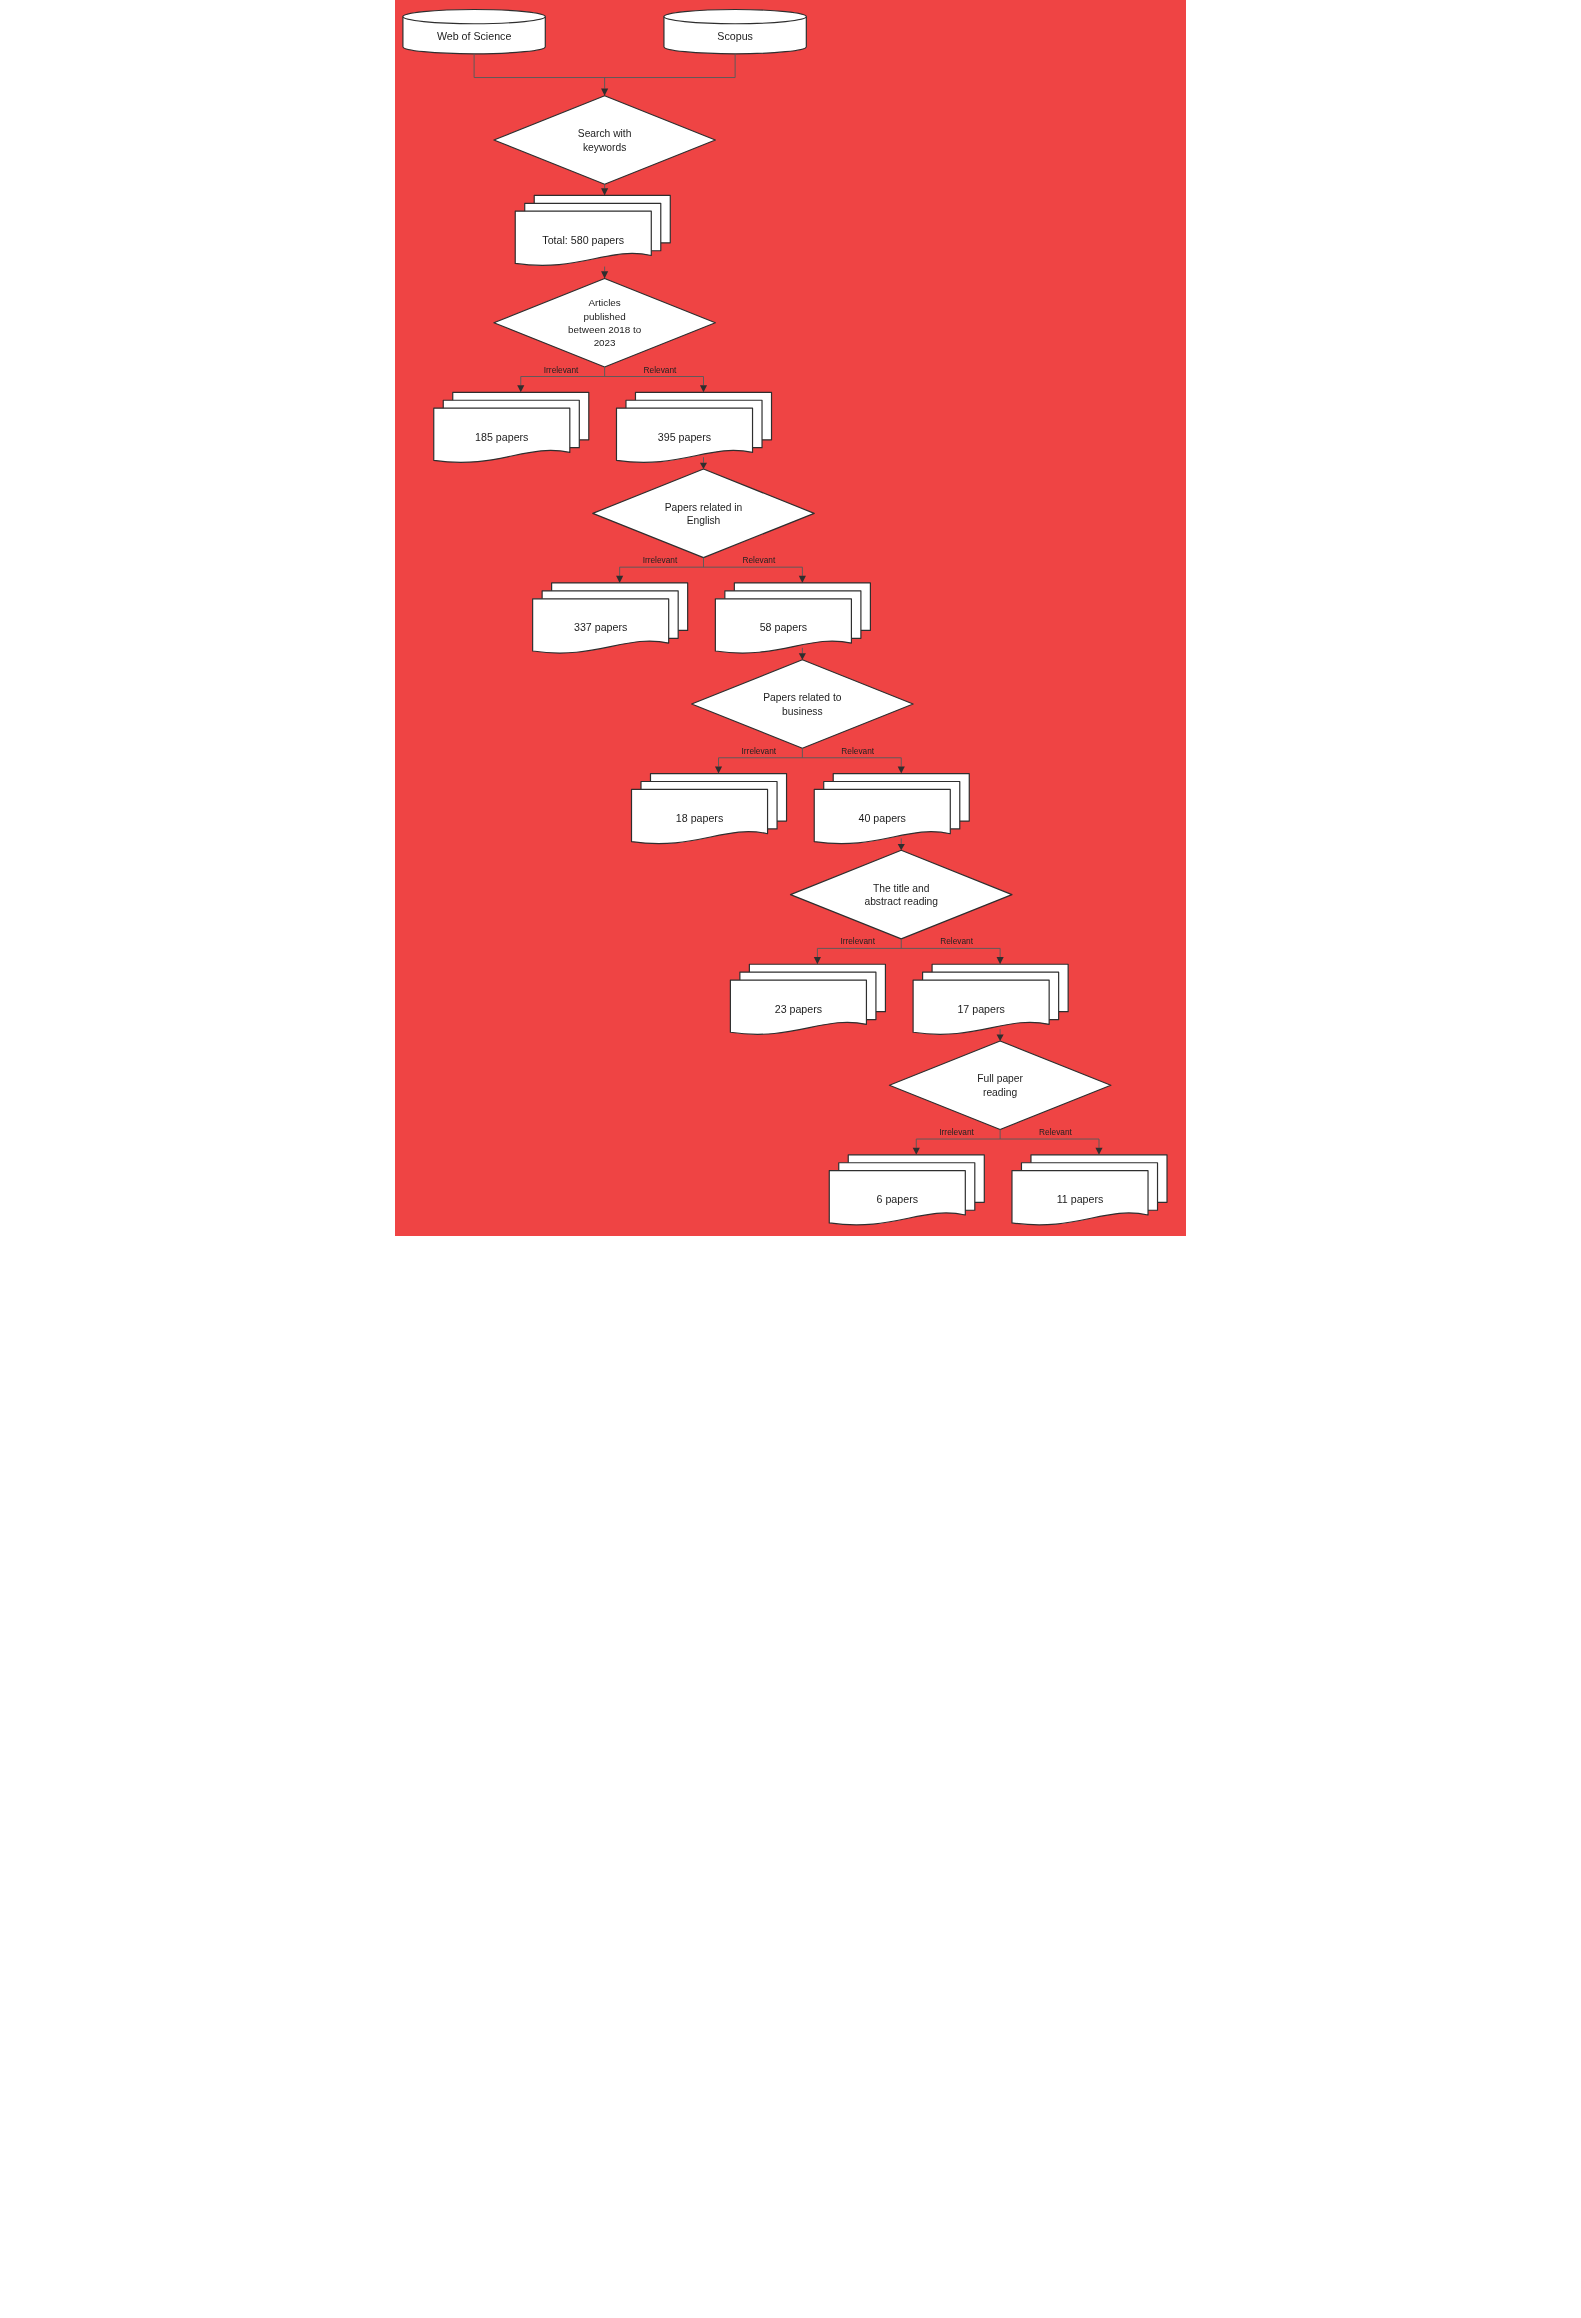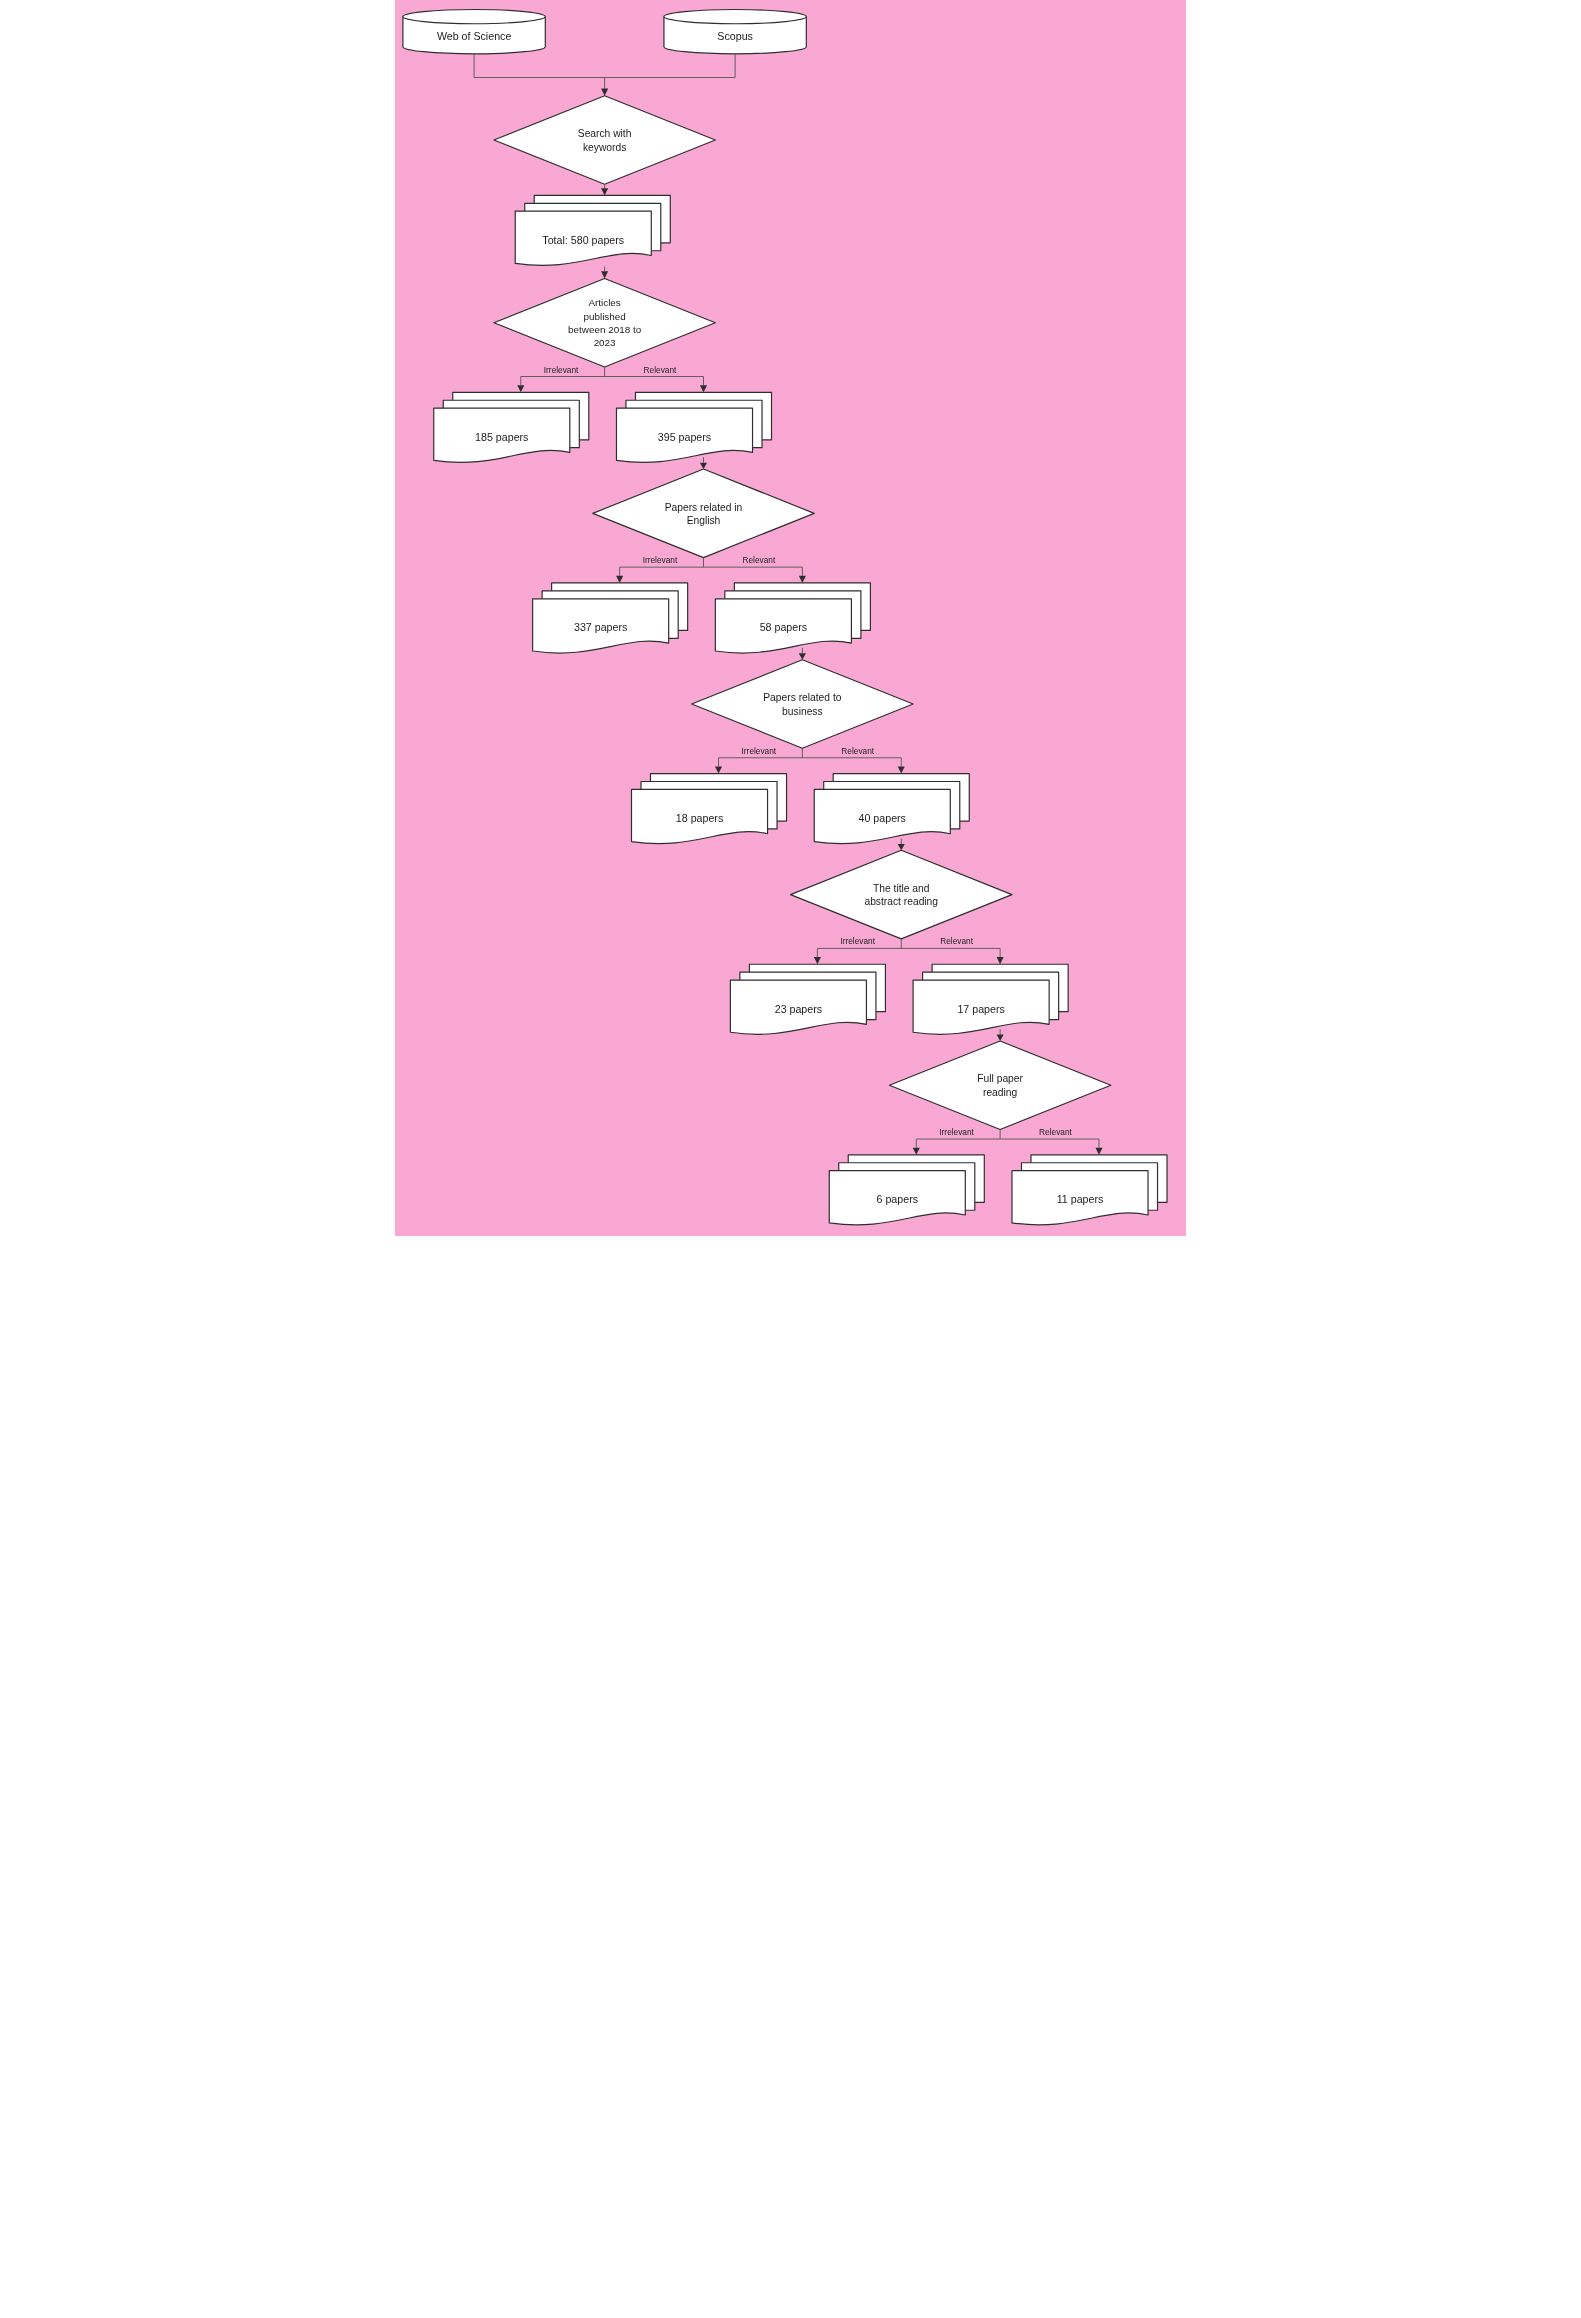--- a/index.html
+++ b/index.html
@@ -4,21 +4,21 @@
 <style>
   html, body {
     margin: 0;
     padding: 0;
     background: #ffffff;
   }
   .canvas-wrap {
     width: 100%;
     max-width: 791px;
     margin: 0 auto;
-    background: #f9a8d4;
+    background: #ef4444;
   }
   svg { display: block; width: 100%; height: auto; }
   .shape {
     fill: #ffffff;
     stroke: #2e2e2e;
     stroke-width: 1.5;
     stroke-linejoin: round;
   }
   .edge {
     fill: none;

